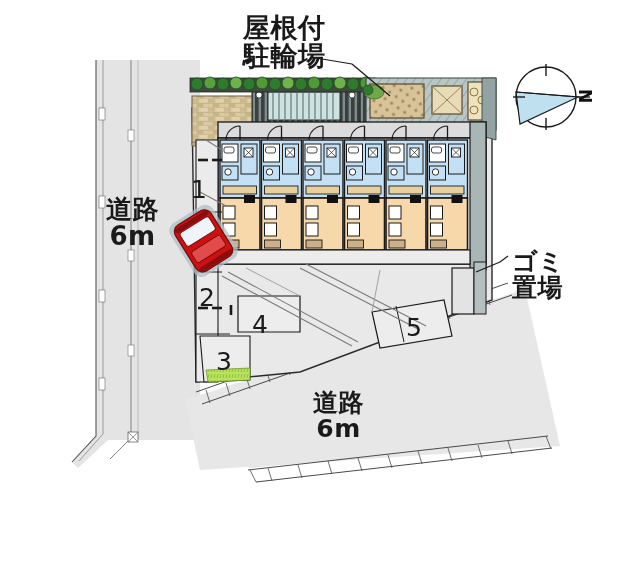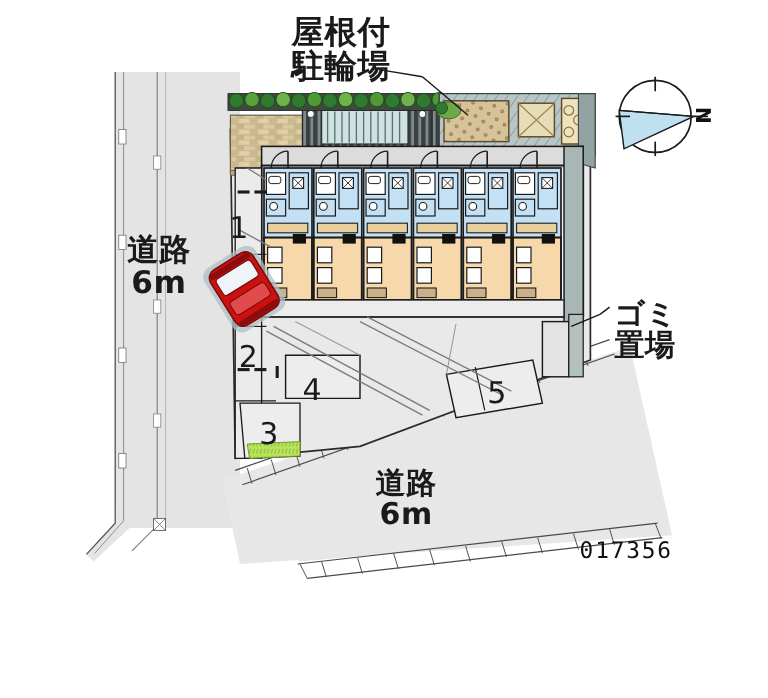--- a/index.html
+++ b/index.html
@@ -406,21 +406,20 @@
 
   <div class="ann jp" id="lbl-bike">屋根付
 駐輪場</div>
 
   <div class="ann jp" id="lbl-road-left">道路
 6m</div>
 
   <div class="ann jp" id="lbl-road-bot">道路
 6m</div>
 
-  <div class="ann" id="lbl-id">017356</div>
 
 
   <div class="stall" id="stall-1">1</div>
   <div class="stall" id="stall-2">2</div>
   <div class="stall" id="stall-3">3</div>
   <div class="stall" id="stall-4">4</div>
   <div class="stall" id="stall-5">5</div>
 
   <div id="compass-n">N</div>
 

